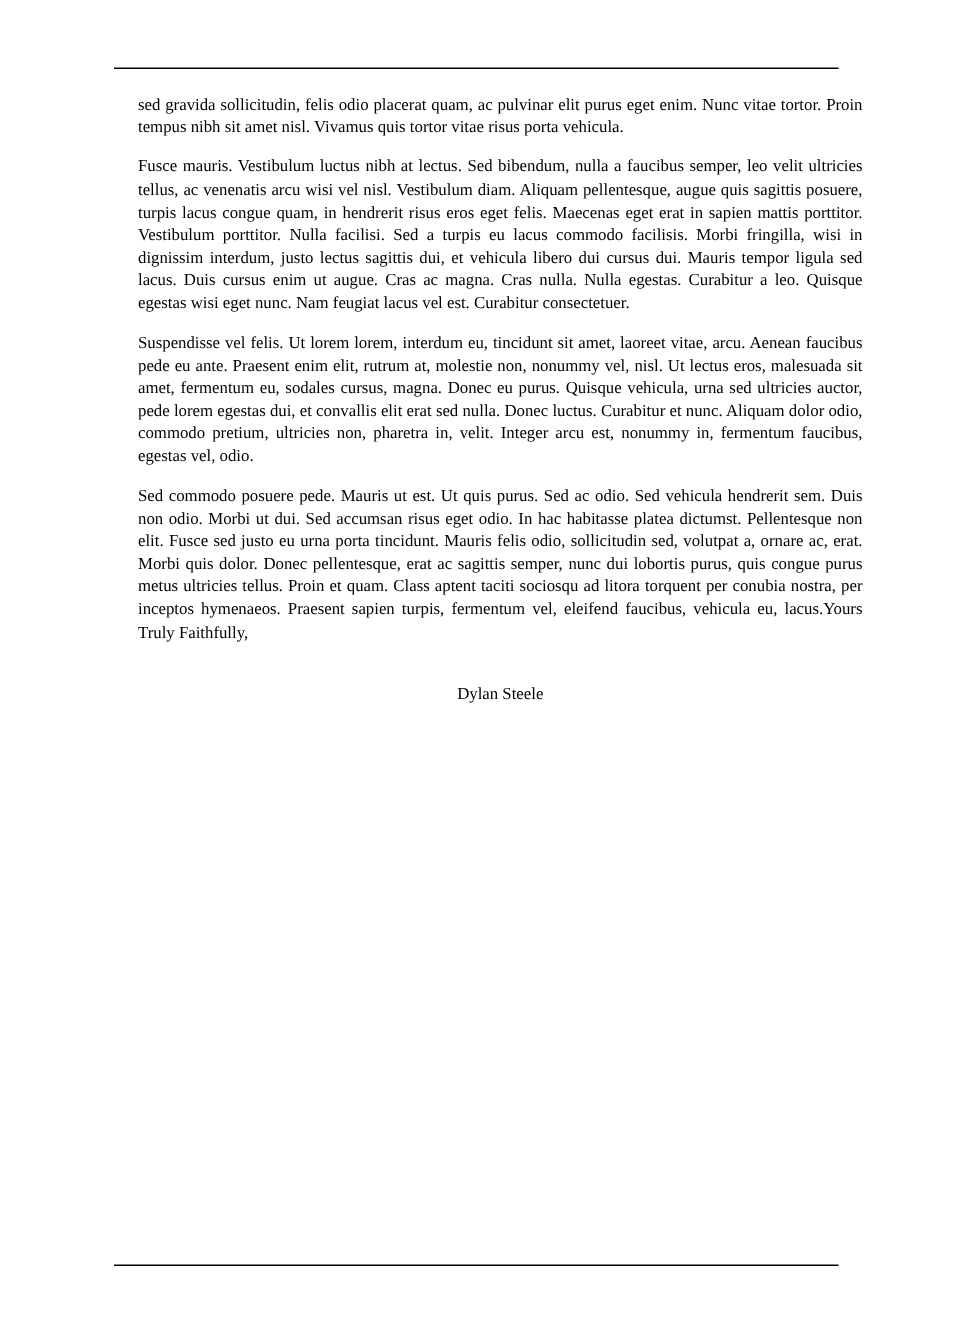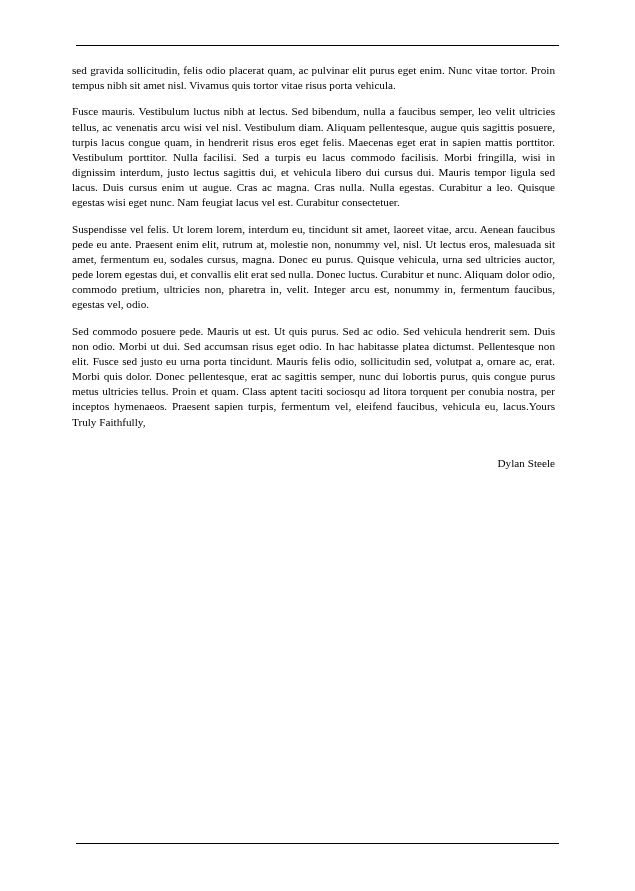--- a/index.html
+++ b/index.html
@@ -28,39 +28,39 @@
     left: 76px;
     width: 483px;
     height: 0;
     border-top: 1px solid #000000;
   }
   .rule-top { top: 45px; }
   .rule-bottom { top: 843px; }
 
   .content {
     position: absolute;
-    left: 72px;
+    left: 92px;
     top: 63px;
     width: 483px;
   }
   .para {
     margin: 0 0 11px 0;
     font-size: 11.2px;
     line-height: 1.355;
     text-align: justify;
     text-justify: inter-word;
     hyphens: none;
   }
   .para:last-of-type { margin-bottom: 0; }
 
   .signature {
     margin-top: 26px;
     font-size: 11.2px;
     line-height: 1.355;
-    text-align: right;
+    text-align: center;
   }
 </style>
 </head>
 <body>
 
 <div class="page">
 
   <div class="rule rule-top"></div>
 
   <div class="content">

